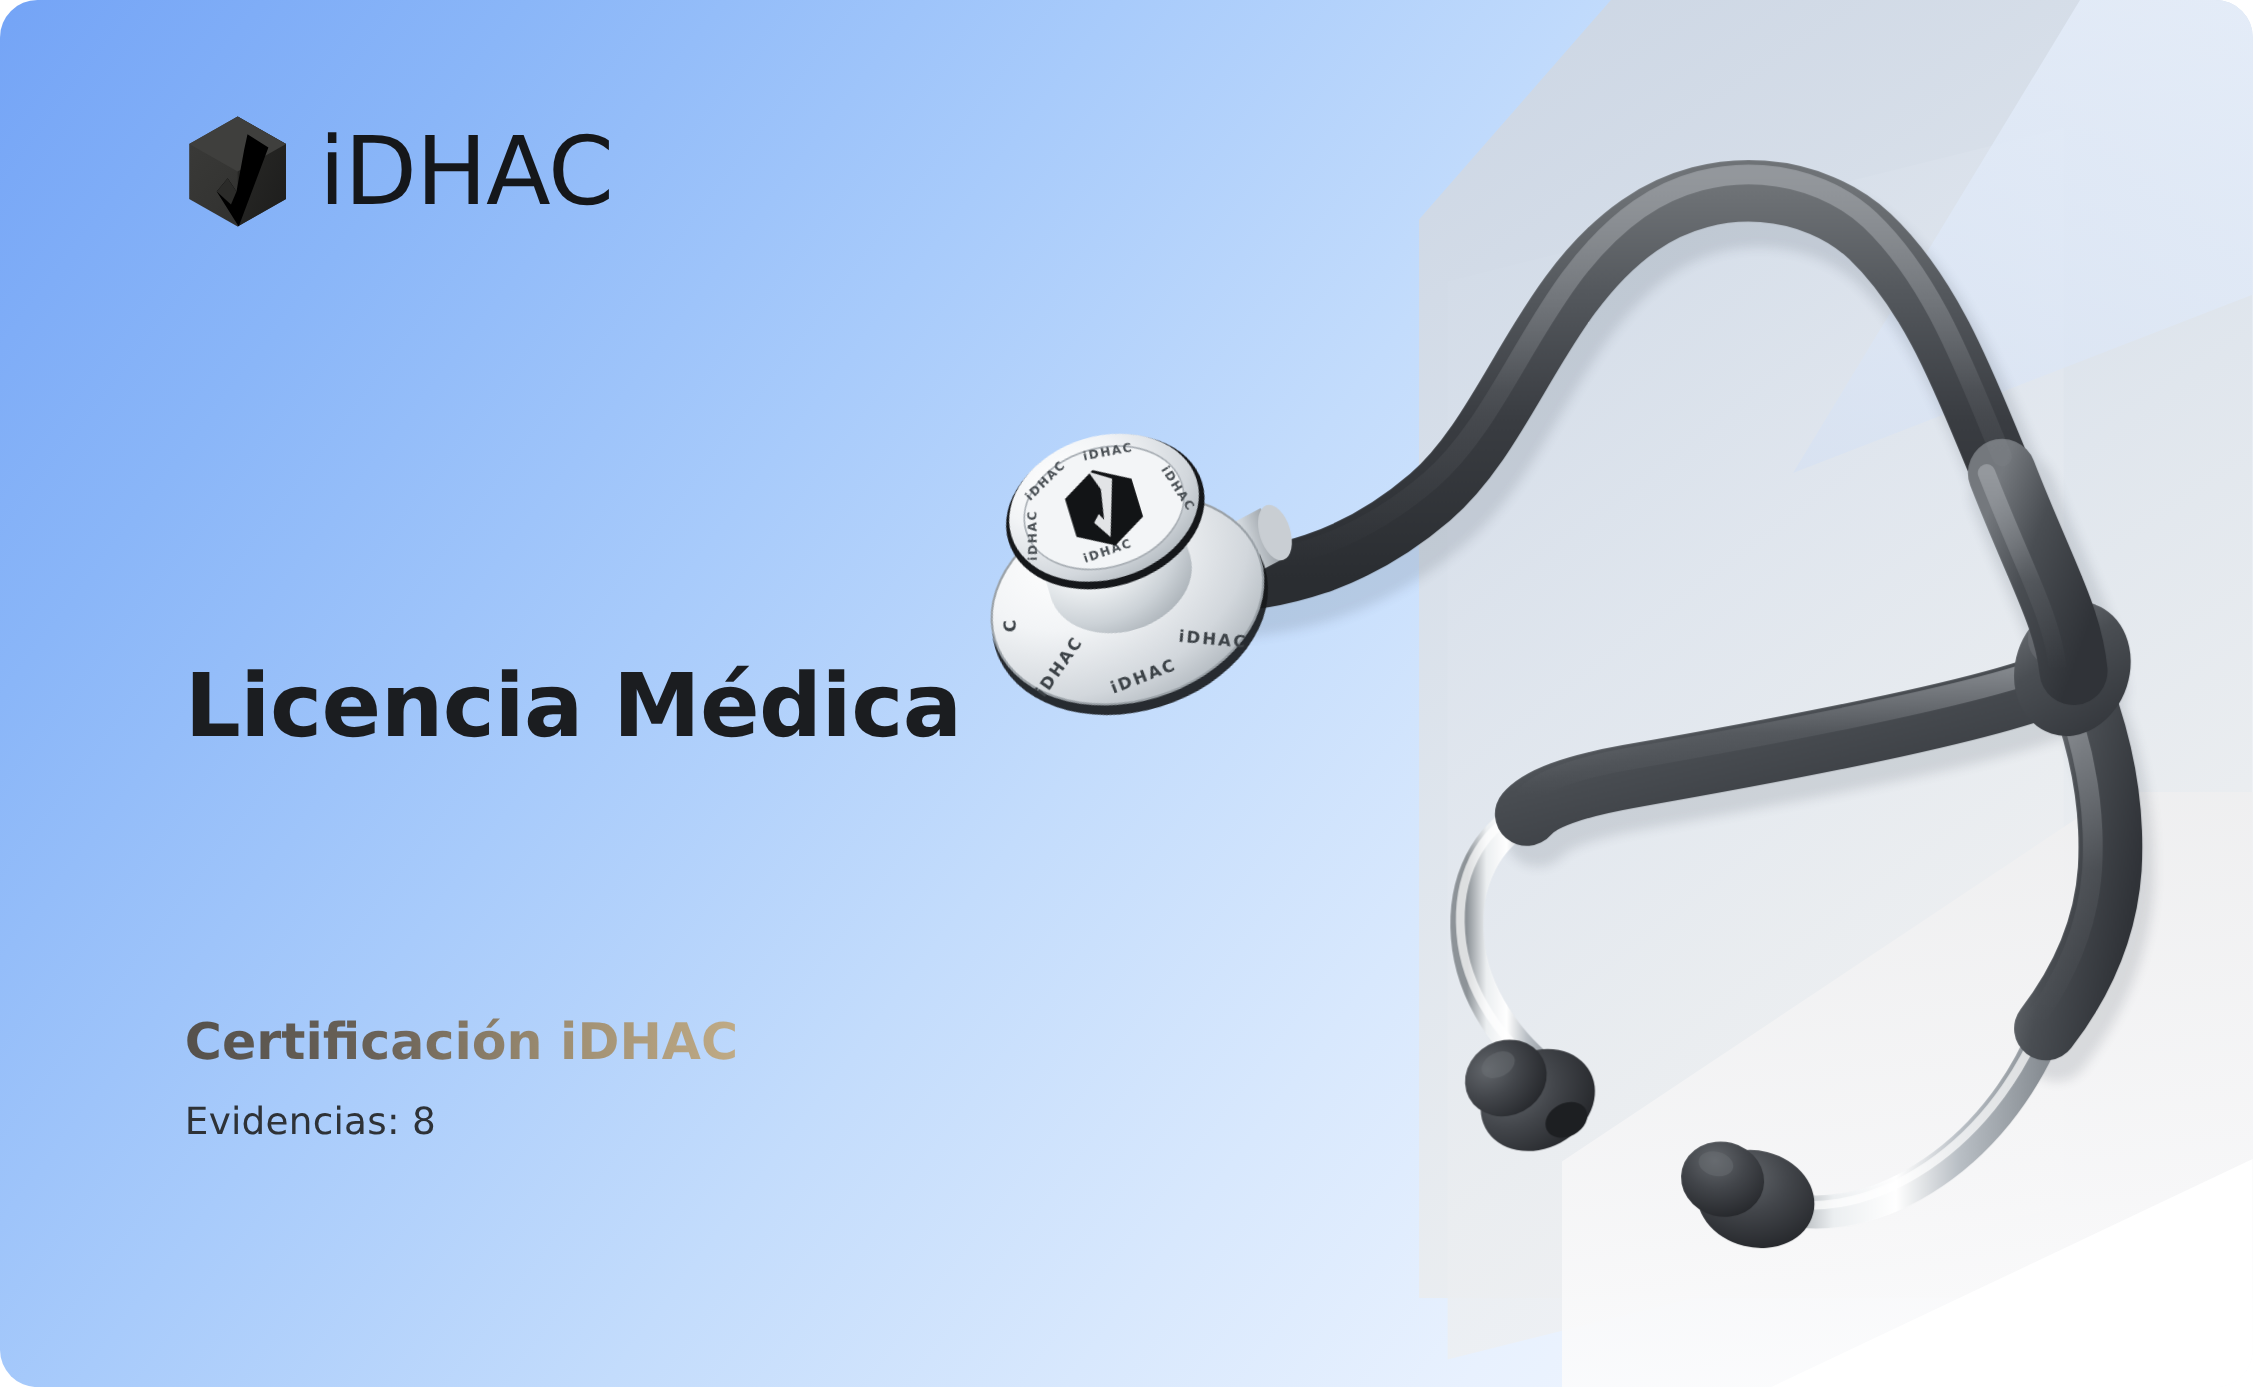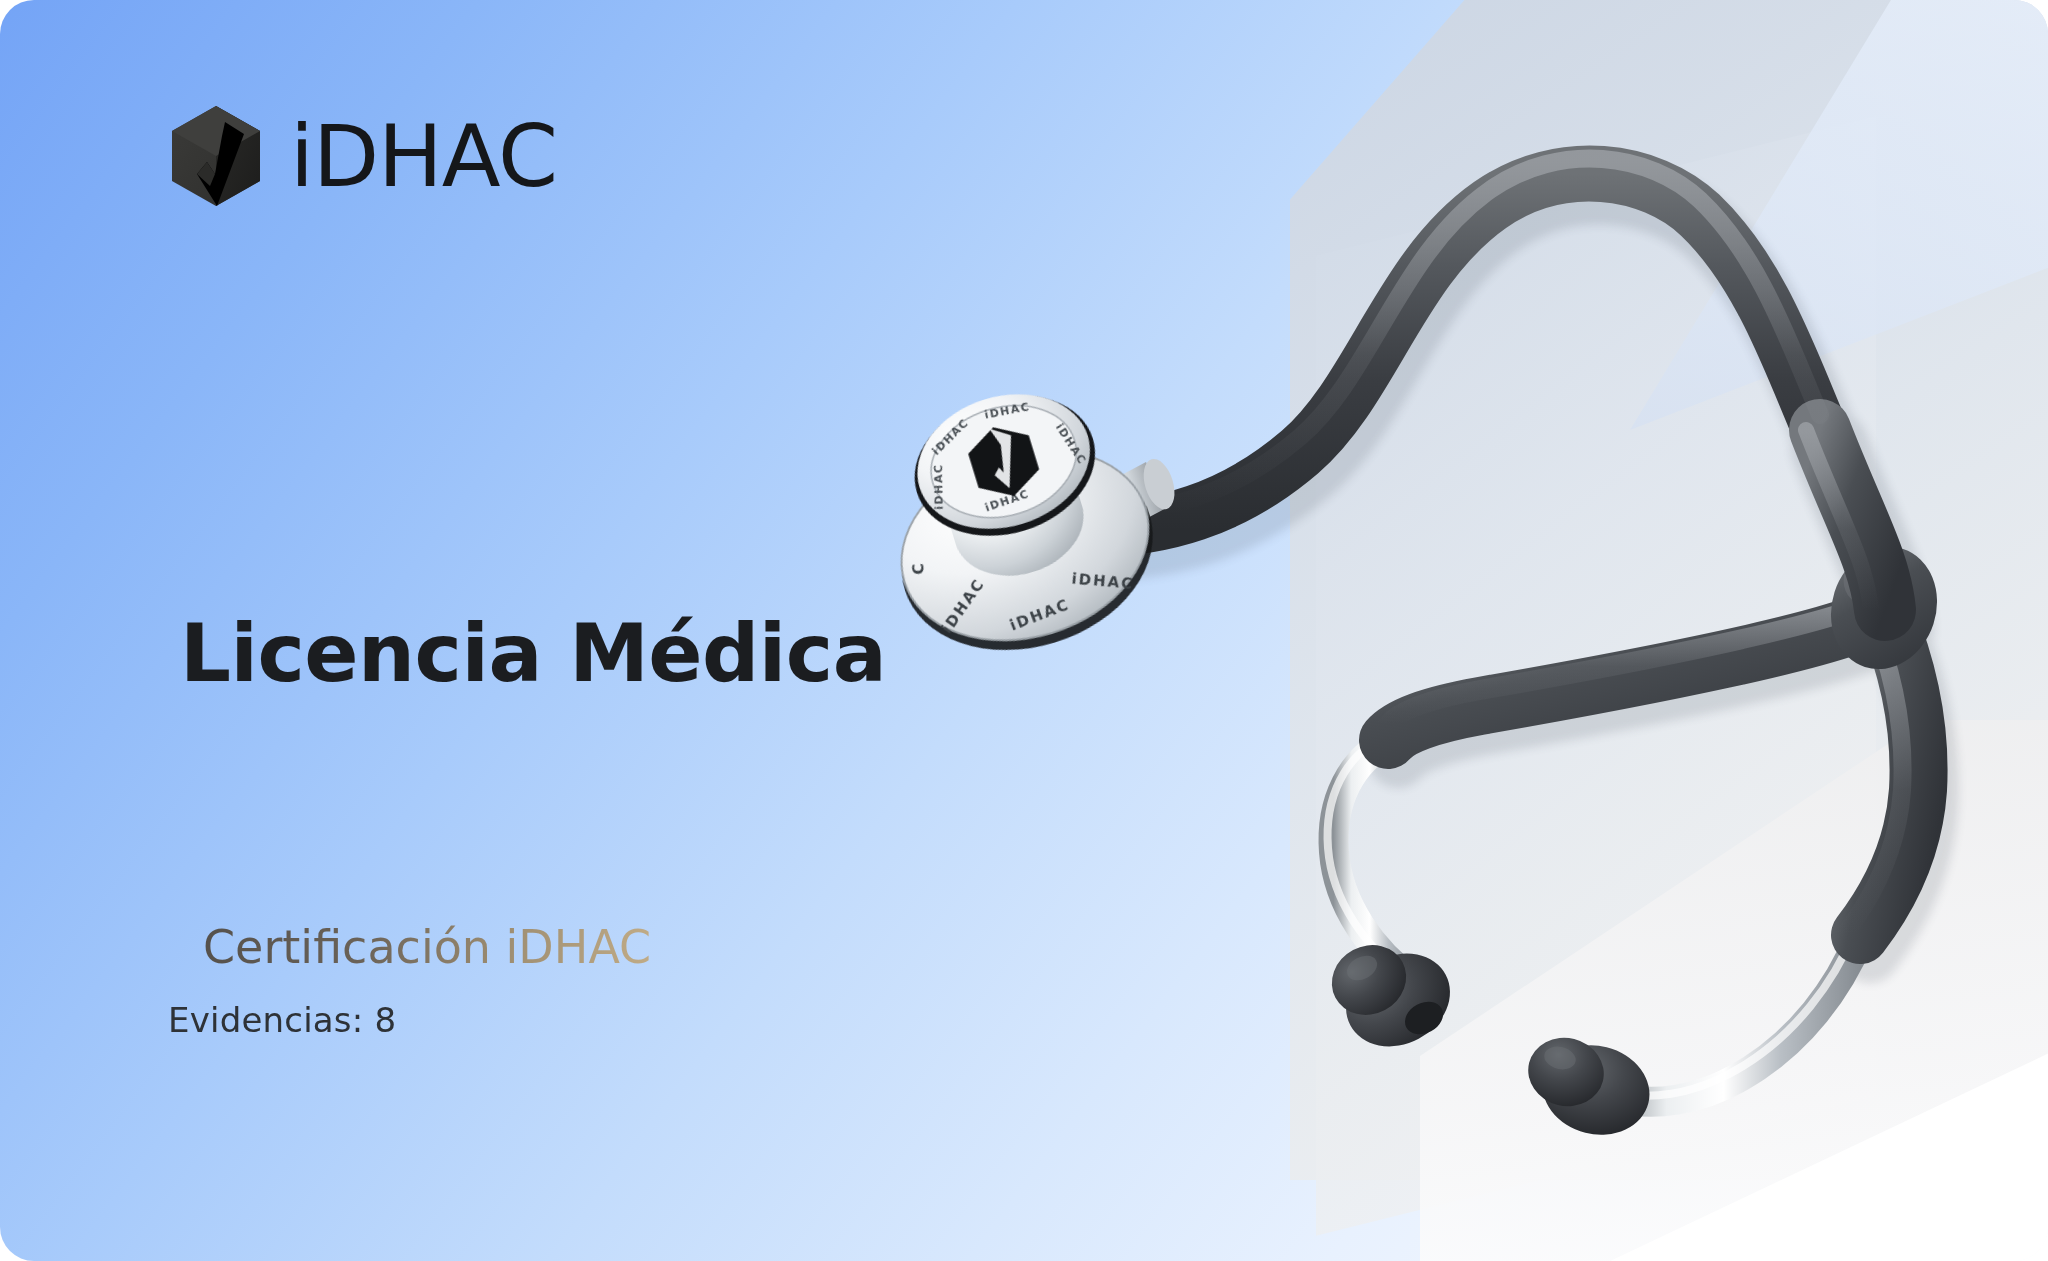--- a/index.html
+++ b/index.html
@@ -122,35 +122,34 @@
   .headline {
     position: absolute;
     top: 588px;
     left: 0;
     width: 760px;
     font-size: 80px;
     font-weight: 700;
     line-height: 1.34;
     letter-spacing: -0.5px;
     color: #1b1d20;
-    margin: 12px;
+    margin: 0;
   }
 
   .subtitle {
     position: absolute;
     top: 920px;
     left: 0;
     font-size: 46px;
-    font-weight: 400;
+    font-weight: 700;
     line-height: 1.2;
     background: linear-gradient(90deg, #55514c 0%, #6a6258 35%, #9e8e72 68%, #c0ab86 100%);
     -webkit-background-clip: text;
     background-clip: text;
     color: transparent;
-    margin-left: 35px;
     -webkit-text-fill-color: transparent;
   }
 
   .meta {
     position: absolute;
     top: 1000px;
     left: 0;
     font-size: 34px;
     font-weight: 400;
     color: #2e3237;

